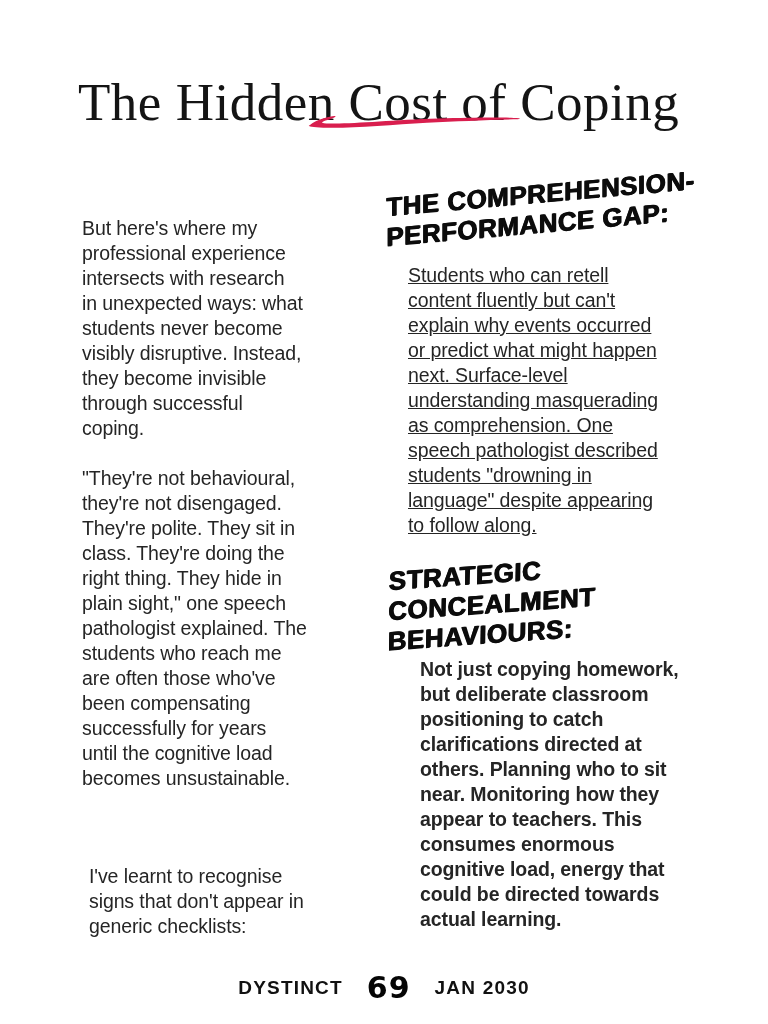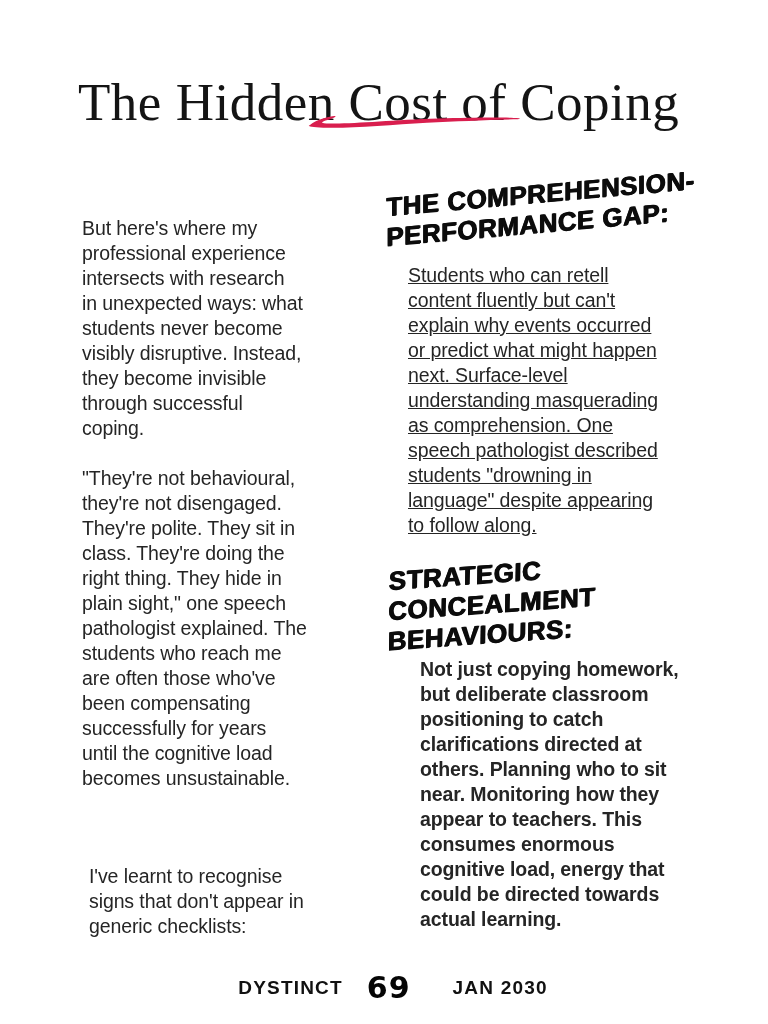--- a/index.html
+++ b/index.html
@@ -82,21 +82,20 @@
     justify-content: center;
     align-items: center;
     gap: 24px;
   }
   .footer .magazine-name,
   .footer .issue-date {
     font-size: 19px;
     font-weight: bold;
     letter-spacing: 1.2px;
     color: #111111;
-    margin-left: 18px;
   }
   .footer .page-number {
     font-family: "DejaVu Sans", "Liberation Sans", sans-serif;
     font-size: 30px;
     font-weight: bold;
     letter-spacing: 1px;
     color: #050505;
     text-align: right;
   }
 </style>

